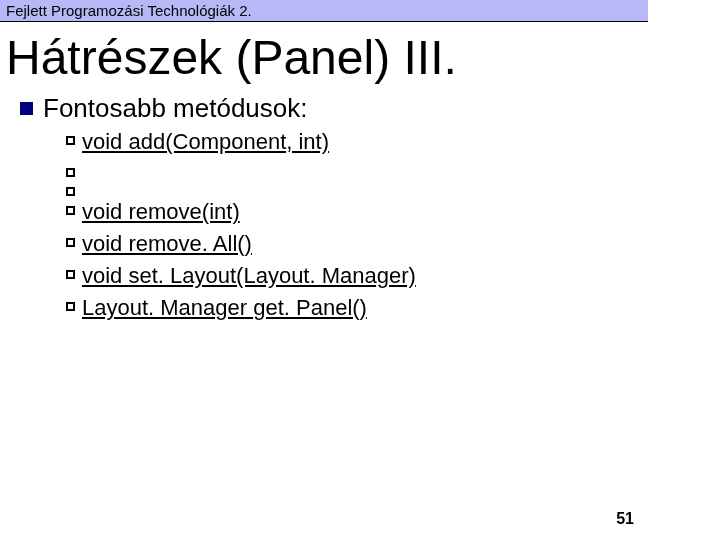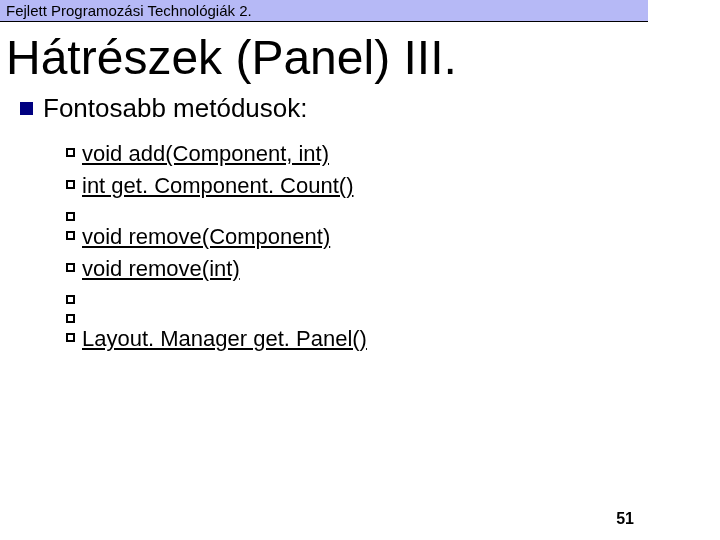--- a/index.html
+++ b/index.html
@@ -20,21 +20,21 @@
       font-weight: normal;
     }
     .body {
       padding: 6px 0 0 20px;
     }
     .lvl1 {
       display: flex;
       align-items: flex-start;
       color: #000;
       font-size: 26px;
-      margin-bottom: 12px;
+      margin-bottom: 0;
     }
     .bullet-square {
       width: 13px;
       height: 13px;
       background: #000080;
       margin-top: 9px;
       margin-right: 10px;
       flex-shrink: 0;
     }
     .lvl2-list {
@@ -86,38 +86,35 @@
       <span>Fontosabb metódusok:</span>
     </div>
 
     <div class="lvl2-list">
       <div class="lvl2">
         <span class="bullet-open"></span>
         <span class="method-text">void add(Component, int)</span>
       </div>
       <div class="lvl2">
         <span class="bullet-open"></span>
-        <span class="method-text">int get. Component. Count()</span>
       </div>
       <div class="lvl2">
         <span class="bullet-open"></span>
-      </div>
-      <div class="lvl2">
-        <span class="bullet-open"></span>
-        <span class="method-text">void remove(Component)</span>
       </div>
       <div class="lvl2">
         <span class="bullet-open"></span>
         <span class="method-text">void remove(int)</span>
       </div>
       <div class="lvl2">
         <span class="bullet-open"></span>
+        <span class="method-text">void remove. All()</span>
       </div>
       <div class="lvl2">
         <span class="bullet-open"></span>
+        <span class="method-text">void set. Layout(Layout. Manager)</span>
       </div>
       <div class="lvl2">
         <span class="bullet-open"></span>
         <span class="method-text">Layout. Manager get. Panel()</span>
       </div>
     </div>
   </div>
 
   <div class="page-num">51</div>
 </div>

